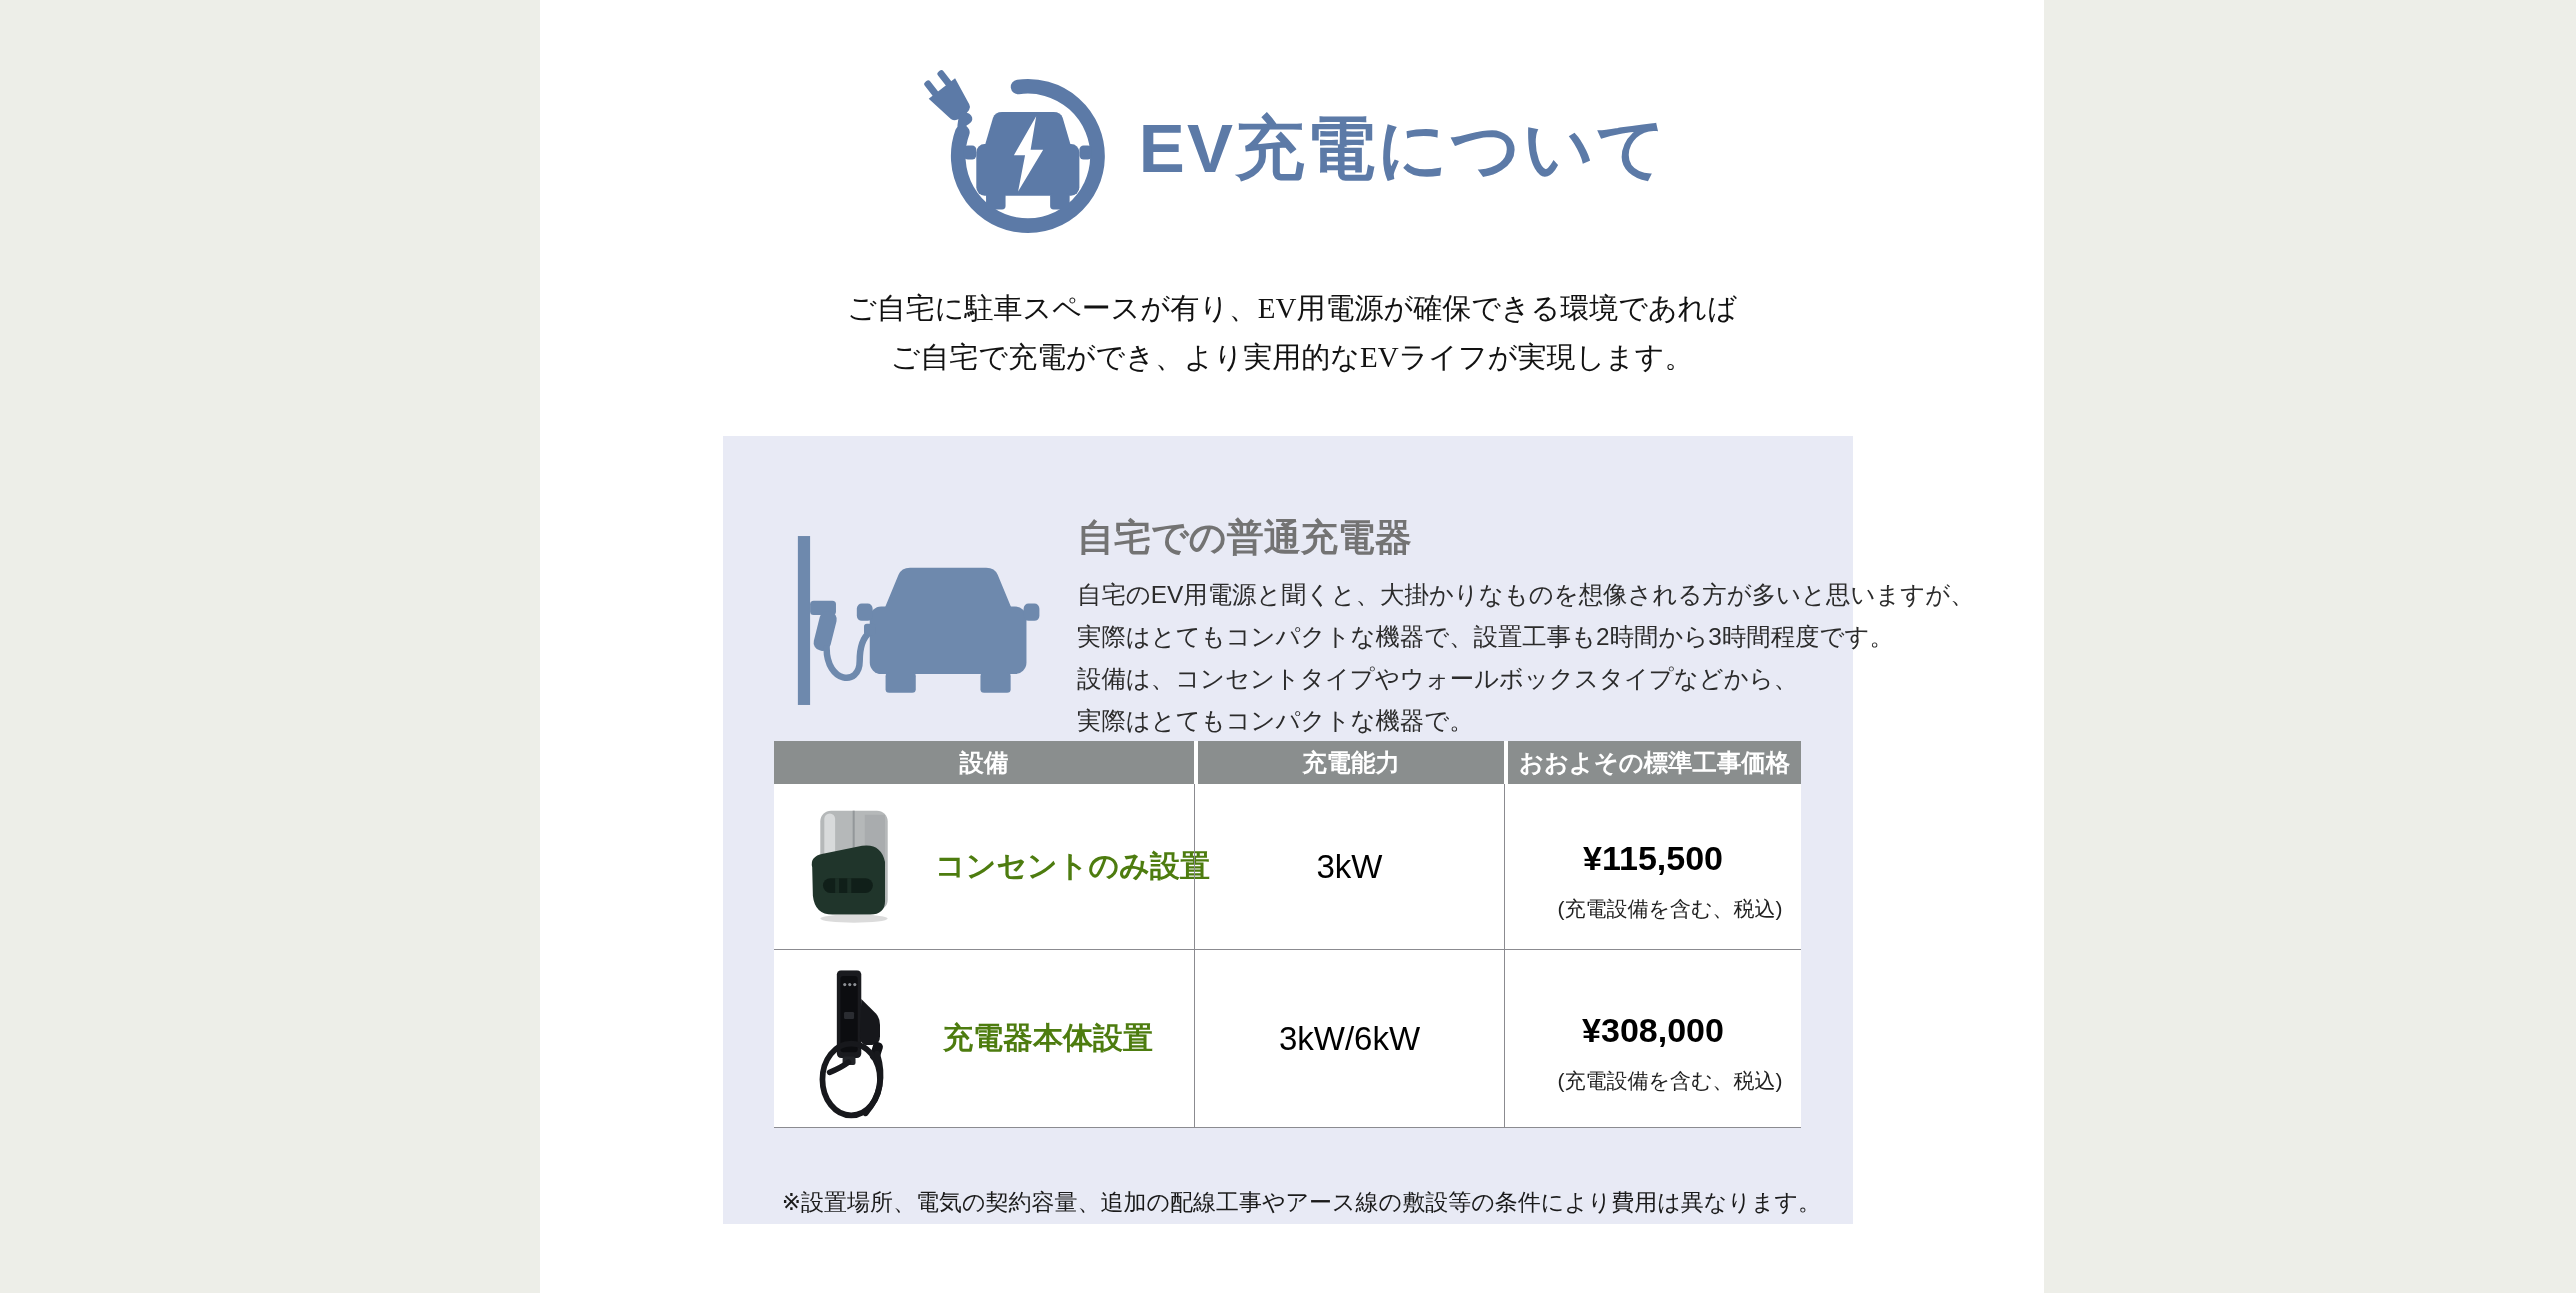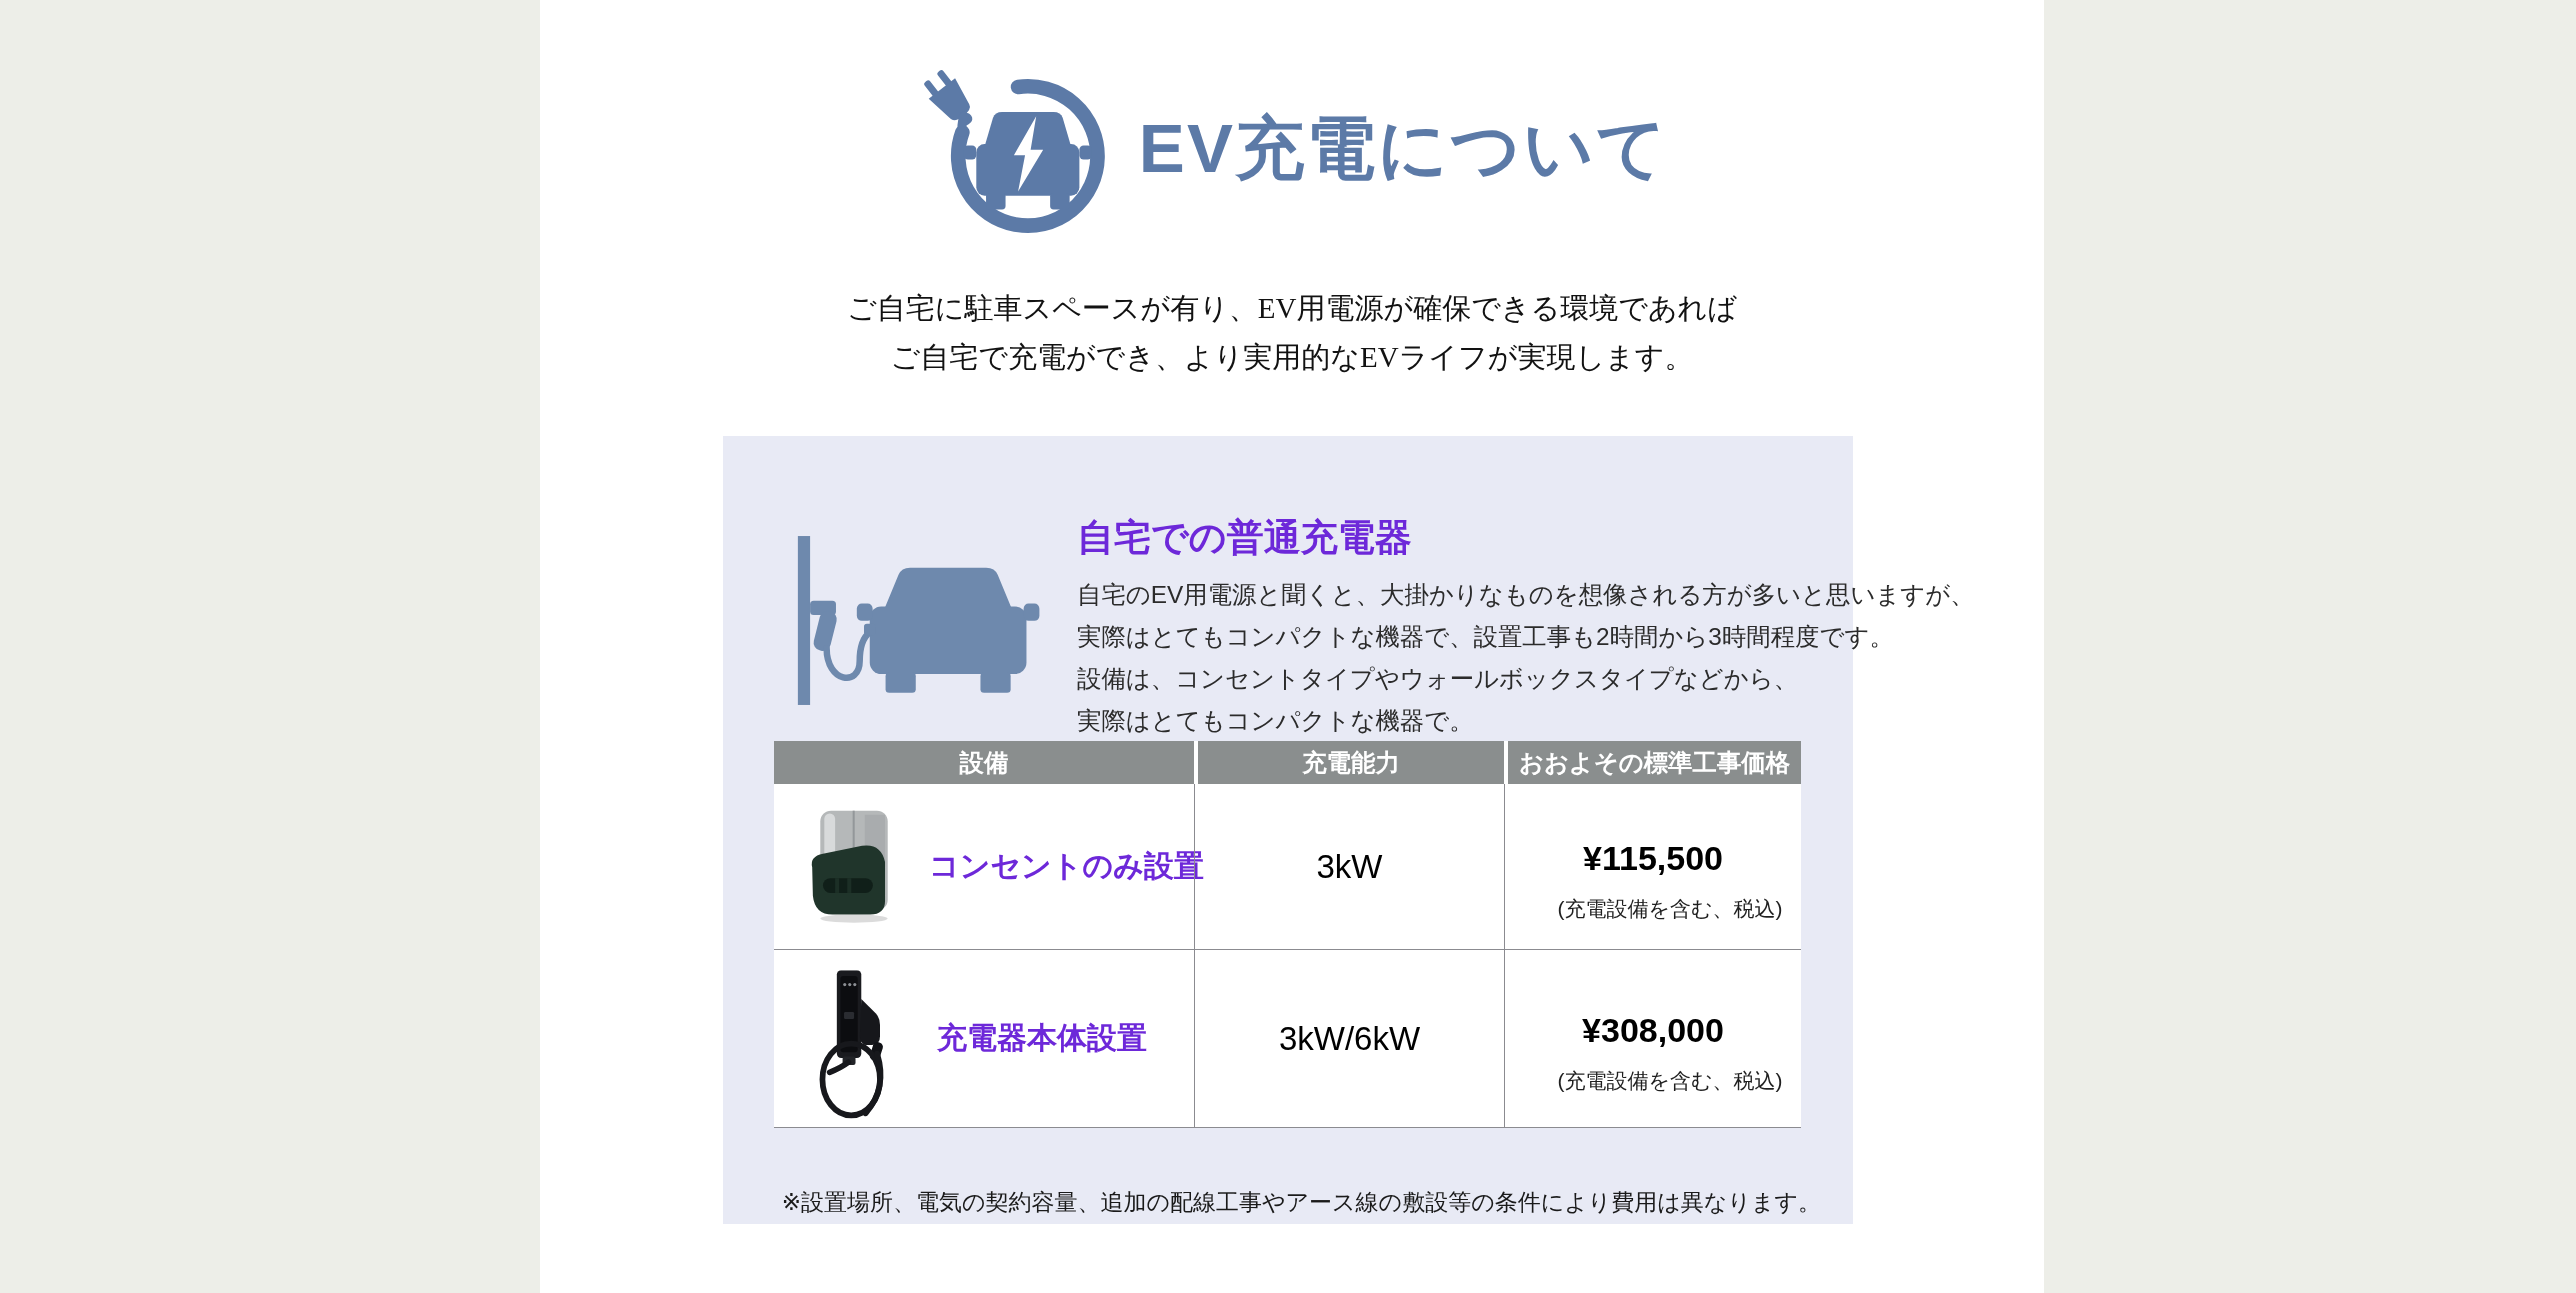--- a/index.html
+++ b/index.html
@@ -39,21 +39,21 @@
     position:absolute;left:183px;top:436px;
     width:1130px;height:788px;
     background:#e8eaf5;
   }
   .panel-icon{
     position:absolute;left:72px;top:100px;
     width:248px;height:169px;
   }
   .panel-heading{
     position:absolute;left:354px;top:66px;
-    font-size:37px;font-weight:600;color:#6d28d9;white-space:nowrap;margin-top:11px;
+    font-size:37px;font-weight:600;color:#737373;white-space:nowrap;margin-top:11px;
   }
   .panel-desc{
     position:absolute;left:354px;top:138px;
     font-size:24.4px;line-height:42px;color:#2b2b2b;
   }
   .panel-desc div{white-space:nowrap;}
   
   .ev-table{
     position:absolute;left:51px;top:305px;width:1027px;
     background:#ffffff;
@@ -74,21 +74,21 @@
   }
   .t-row.row-1{height:165px;}
   .t-row.row-2{height:177px;border-top:1.4px solid #8b8b90;}
   .td{box-sizing:border-box;display:flex;align-items:center;justify-content:center;}
   .td + .td{border-left:1.4px solid #8b8b90;}
   .td.equip{justify-content:flex-start;}
   .equip-img{flex:0 0 auto;}
   .row-1 .equip-img{width:108px;height:118px;margin-left:26px;}
   .row-2 .equip-img{width:108px;height:151px;margin-left:34px;transform:translateY(7.2px);}
   .equip-label{
-    font-size:30px;font-weight:700;color:#6d28d9;margin-left:21px;white-space:nowrap;
+    font-size:30px;font-weight:700;color:#4d7c0f;margin-left:27px;white-space:nowrap;
   }
   .capacity{font-size:33px;font-weight:400;color:#000;}
   .td.price-cell{flex-direction:column;gap:17px;}
   .price{font-size:34px;font-weight:700;color:#000;margin-top:28px;}
   .price-note{font-size:21px;font-weight:400;color:#1f1f1f;white-space:nowrap;margin-left:34px;}
   
   .footnote{
     position:absolute;top:728px;right:32px;
     font-size:23px;color:#1a1a1a;white-space:nowrap;
   }

